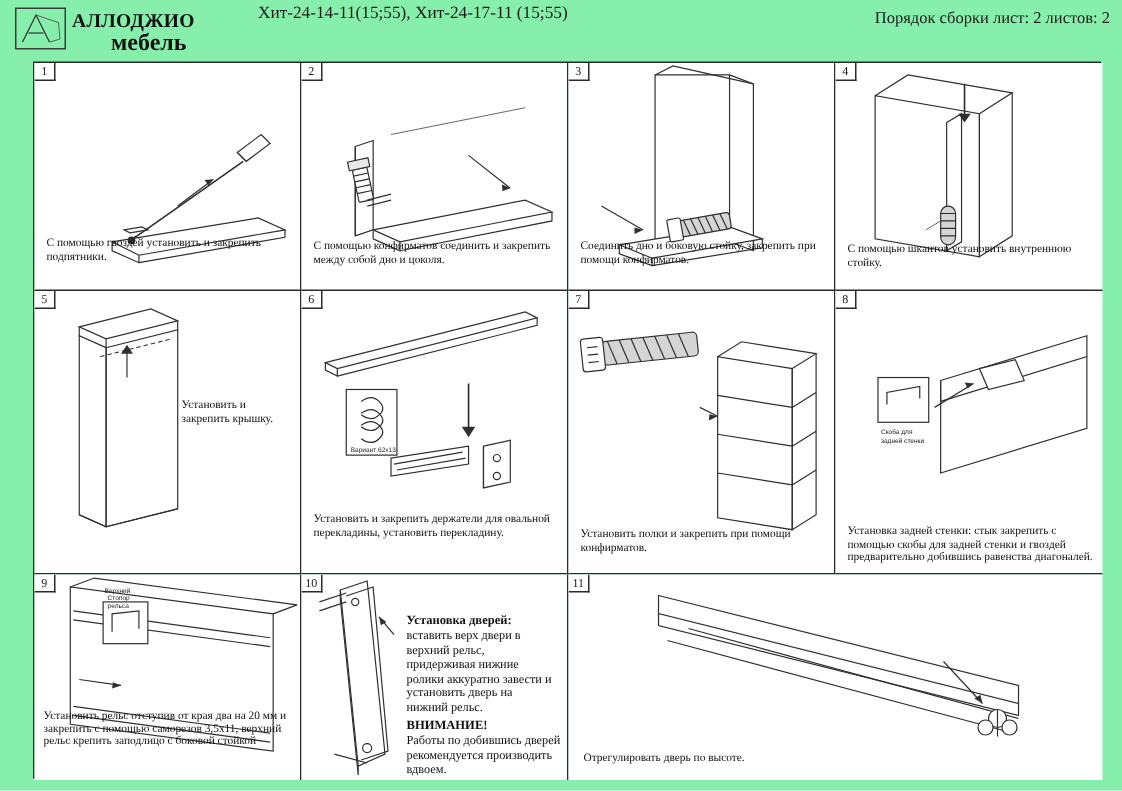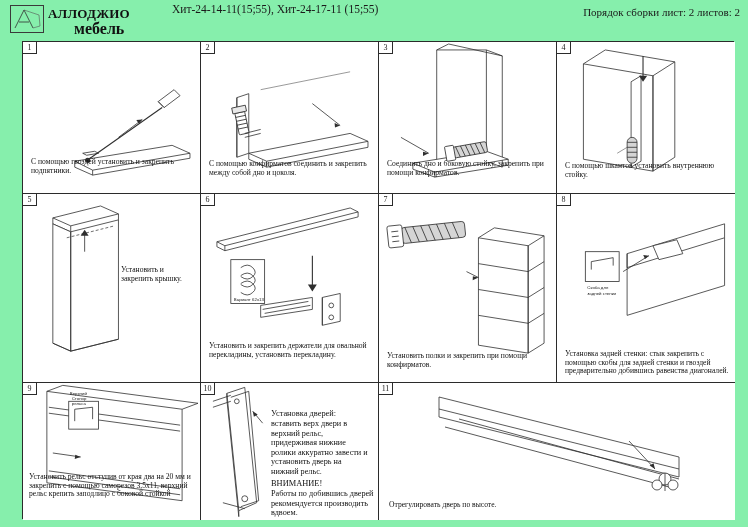--- a/index.html
+++ b/index.html
@@ -91,21 +91,21 @@
   svg{overflow:visible;}
   .ln{stroke:#2f2f2f;stroke-width:0.8;fill:none;}
   .ln2{stroke:#2f2f2f;stroke-width:1.1;fill:none;}
   .thin{stroke:#555;stroke-width:0.6;fill:none;}
   .fillw{fill:#ffffff;stroke:#2f2f2f;stroke-width:0.8;}
   .fillg{fill:#e9e9e9;stroke:#2f2f2f;stroke-width:0.8;}
   .fillgg{fill:#d5d5d5;stroke:#2f2f2f;stroke-width:0.8;}
   .dash{stroke:#2f2f2f;stroke-width:0.7;fill:none;stroke-dasharray:3 2;}
   .arrow{fill:#2f2f2f;}
   .txtmini{font-size:4.4px;font-family:"Liberation Sans",sans-serif;fill:#222;}
-  .bold{font-weight:normal;}
+  .bold{font-weight:bold;}
 </style>
 </head>
 <body>
 
 <div class="sheet">
 
   <div class="header">
     <div class="logo-box">
       <div class="logo-mark">
         <svg width="32" height="26" viewBox="0 0 32 26">

